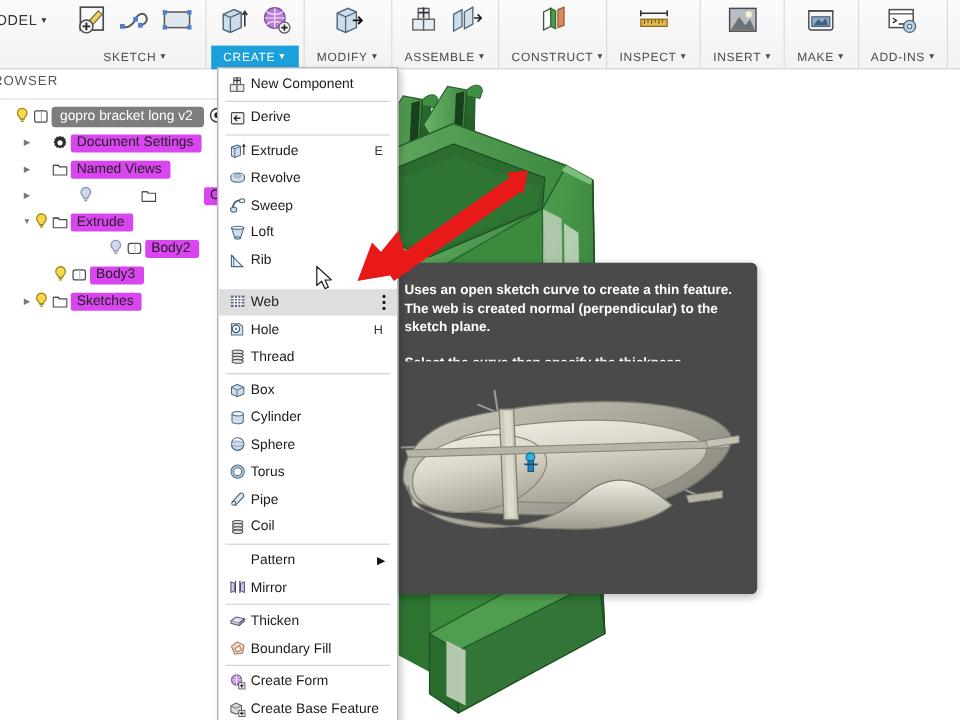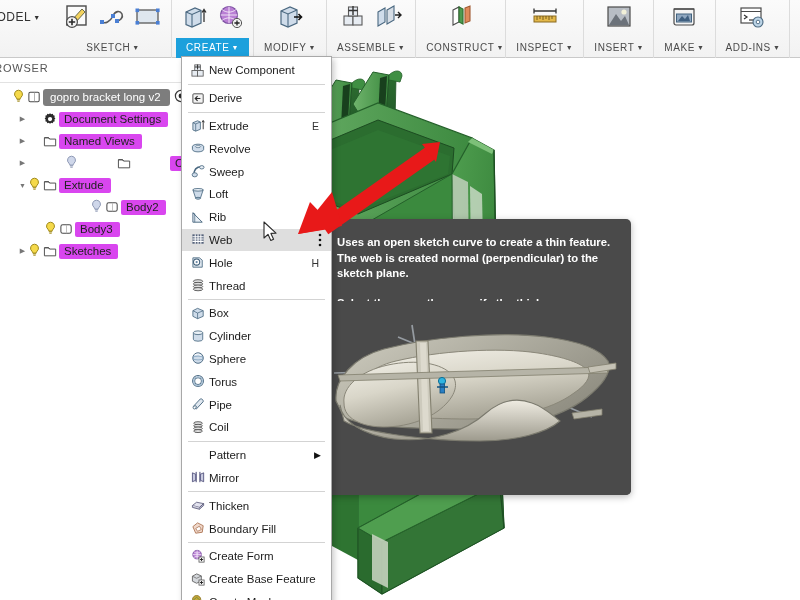--- a/index.html
+++ b/index.html
@@ -65,21 +65,21 @@
   
   #menu {
     position: absolute; left: 181px; top: 56px; width: 151px;
     background: #ffffff; border: 1px solid #a8a8a8;
     box-shadow: 2px 3px 6px rgba(0,0,0,.22);
     padding: 2px 0 3px 0;
     z-index: 40;
   }
   .mi { position: relative; display: flex; align-items: center; height: 22.8px;
         font-size: 11.5px; color: #1b1b1b; padding-left: 5px; white-space: nowrap; }
-  .mi.sel { background: #dedede; }
+  .mi.sel { background: #dedede; margin-top: 12px; }
   .mi .micon { width: 22px; flex: none; text-align: center; line-height: 0; }
   .mi .mlabel { flex: 1; }
   .mi.indent .mlabel { padding-left: 22px; }
   .mi .mkey { font-size: 10.5px; color: #333; padding-right: 12px; }
   .mi .msub { font-size: 9px; color: #111; padding-right: 10px; }
   .msep { height: 1px; background: #d3d3d3; margin: 2px 6px; }
   .dots { position: absolute; right: 9px; top: 50%; transform: translateY(-50%);
           font-size: 10px; color: #111; letter-spacing: 0; line-height: 4px; }
   #mcursor { position: absolute; left: 263px; top: 221px; z-index: 45; }
 

